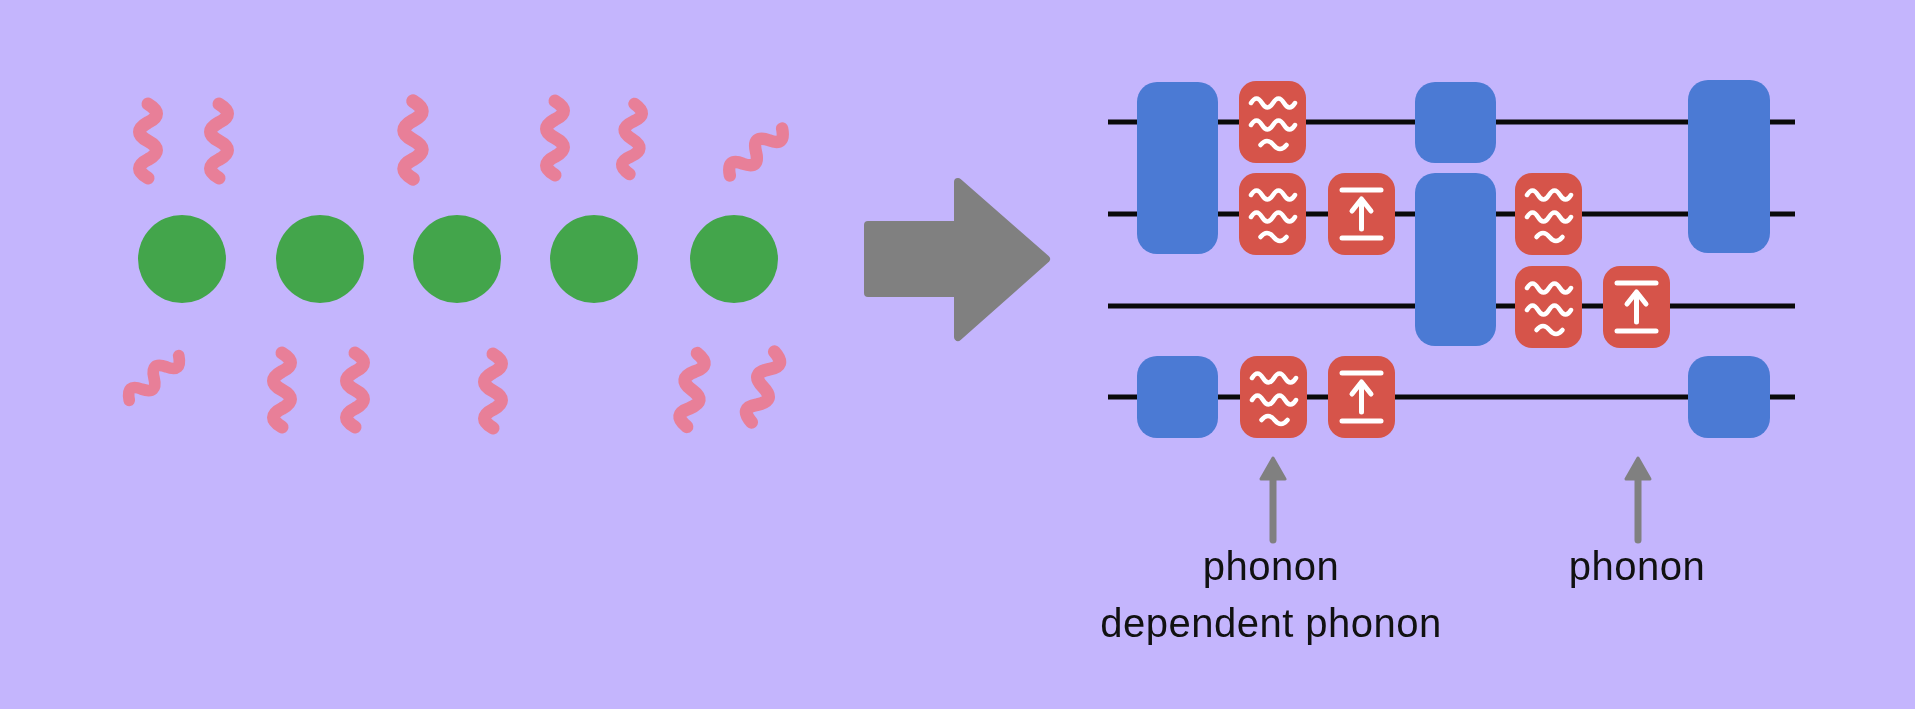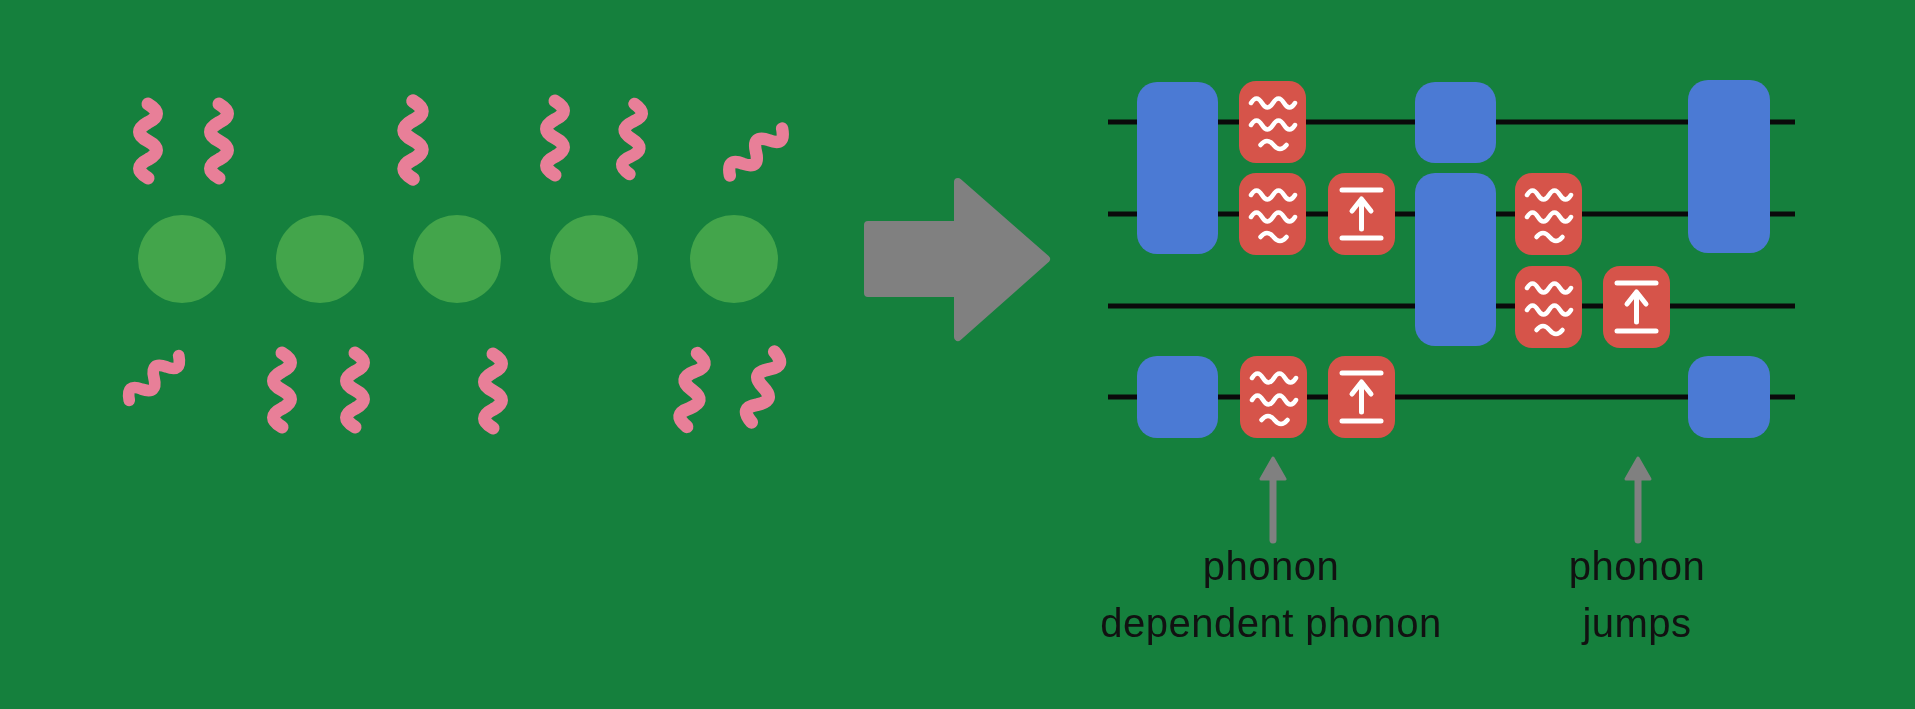--- a/index.html
+++ b/index.html
@@ -1,20 +1,20 @@
 <!DOCTYPE html>
 <html><head>
 <meta charset="utf-8">
 <style>
   html, body { margin: 0; padding: 0; background: #ffffff; }
   .canvas {
     position: relative;
     width: 1915px;
     height: 709px;
-    background: #15803d;
+    background: #c4b5fd;
     overflow: hidden;
     font-family: "Liberation Sans", sans-serif;
   }
   #diagram-svg {
     position: absolute;
     left: 0; top: 0;
     width: 1915px; height: 709px;
     display: block;
   }
   .annotation-label {
@@ -128,15 +128,14 @@
         <polygon points="1626,479 1638,458 1650,479" fill="#808080" stroke="#808080" stroke-width="3" stroke-linejoin="round"></polygon>
       </g>
   </svg>
 
   <div class="annotation-label" id="label-0" style="left: 1271px; top: 538px; color: rgb(17, 17, 17);">
     <span>phonon</span>
     <span>dependent phonon</span>
   </div>
   <div class="annotation-label" id="label-1" style="left: 1637px; top: 538px; color: rgb(17, 17, 17);">
     <span>phonon</span>
-    <span>jumps</span>
   </div>
 </div>
 
 </body></html>

